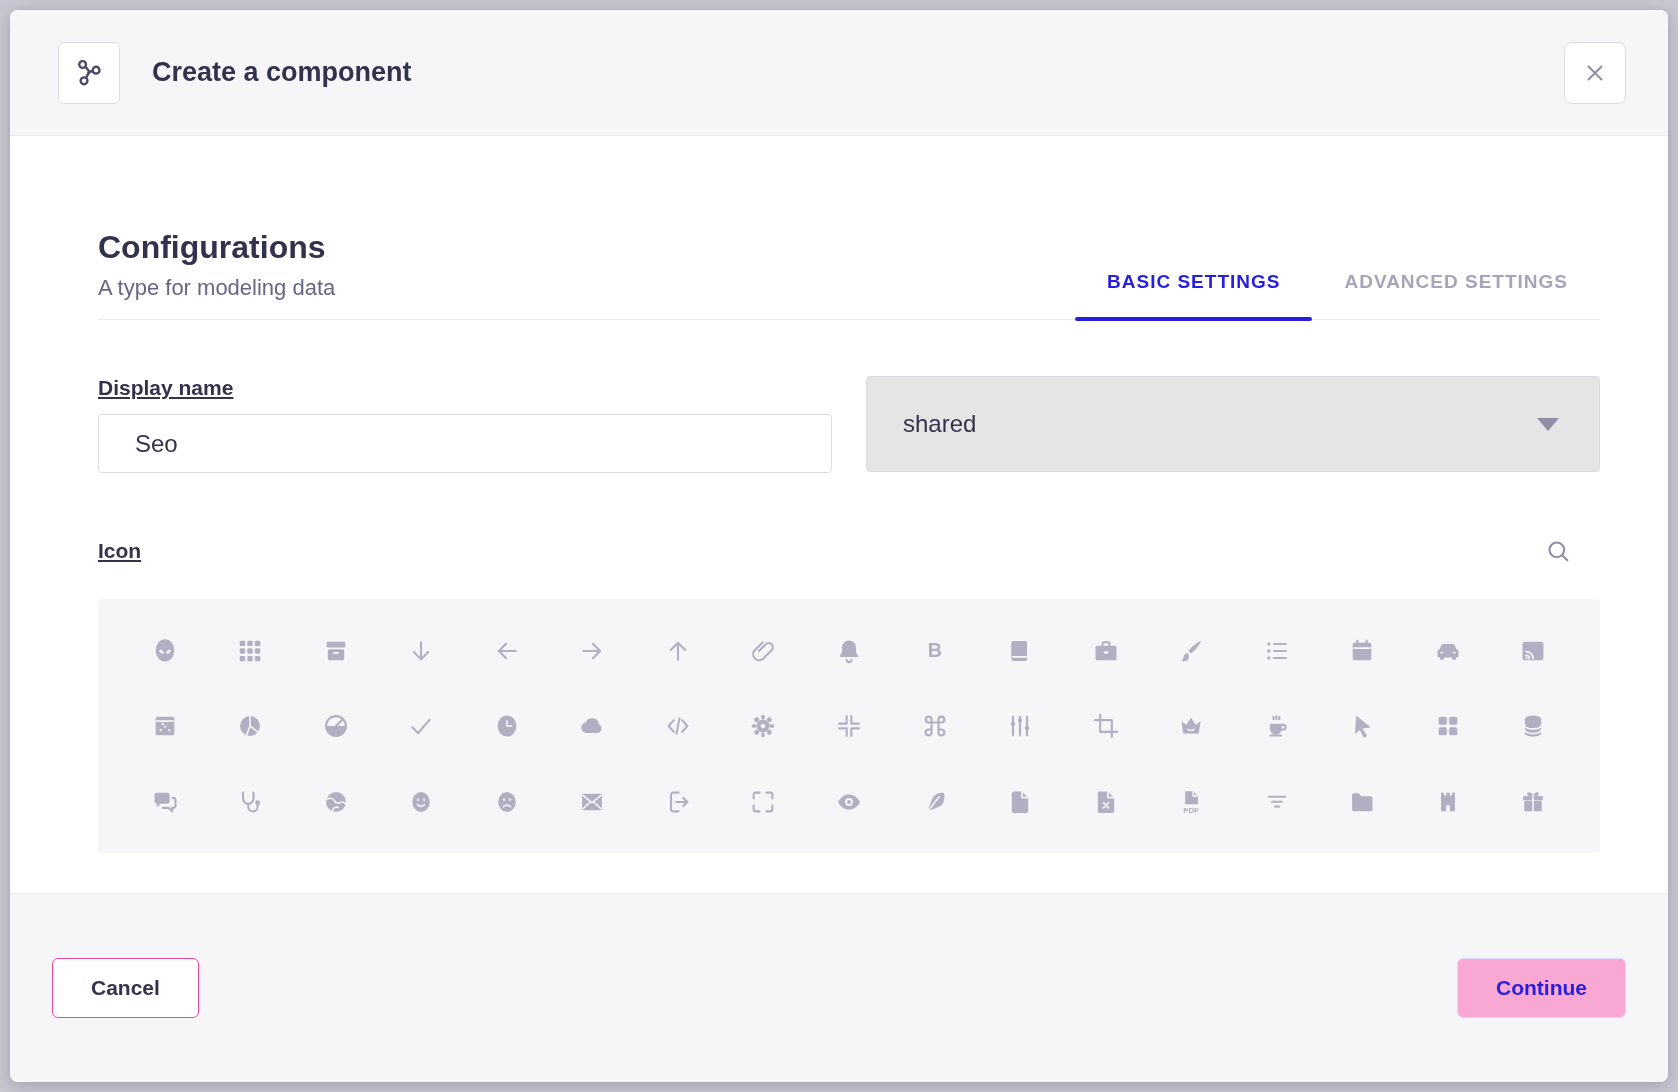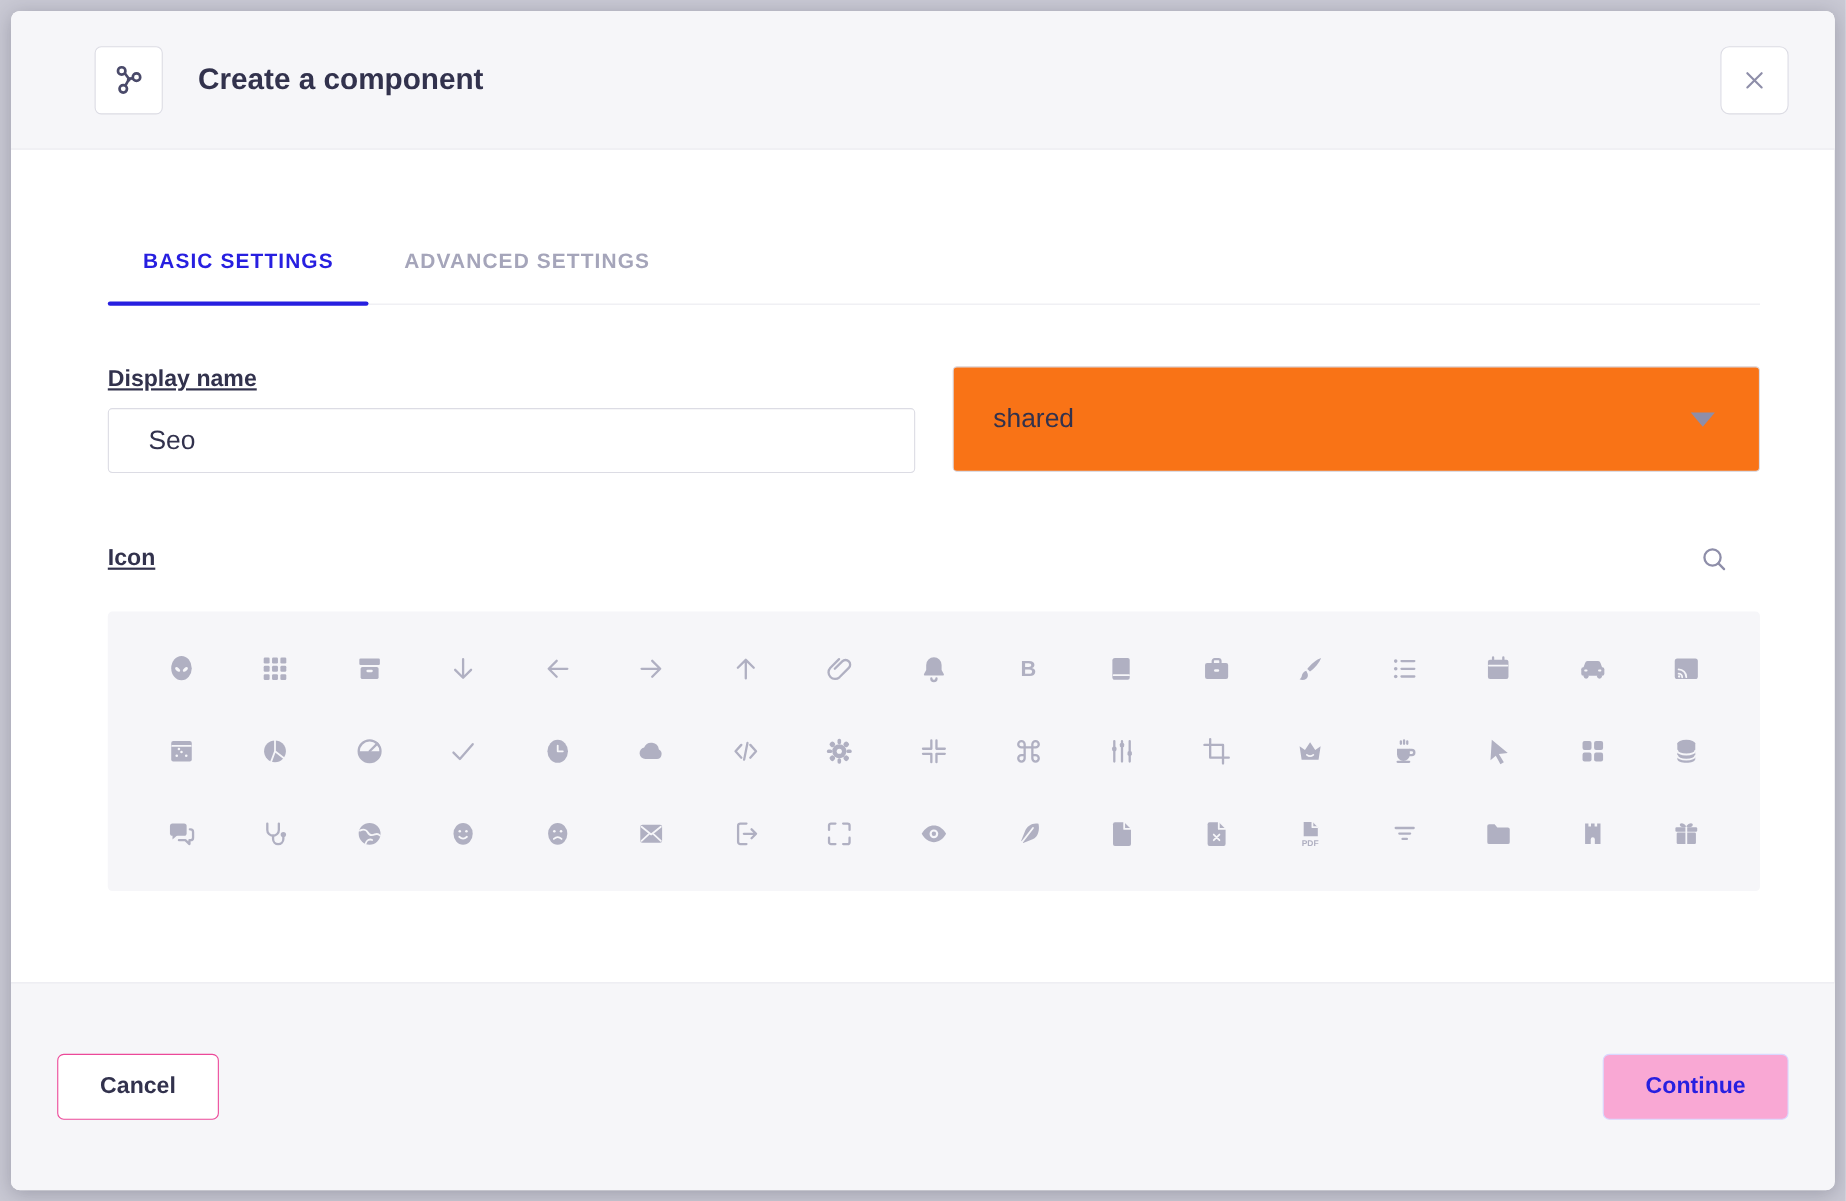--- a/index.html
+++ b/index.html
@@ -14,21 +14,21 @@
     position:absolute; left:10px; top:10px;
     width:1658px; height:1072px;
     background:#ffffff; border-radius:8px;
     box-shadow:0 3px 18px rgba(33,33,52,.25);
     display:flex; flex-direction:column; overflow:hidden;
   }
   
   .modal-header {
     flex:none; height:126px; background:#f6f6f9;
     border-bottom:1px solid #eaeaef;
-    display:flex; align-items:center; padding:0 42px 0 76px;
+    display:flex; align-items:center; padding:0 42px 0 48px;
   }
   .pictogram {
     width:62px; height:62px; background:#fff;
     border:1px solid #dcdce4; border-radius:6px;
     display:flex; align-items:center; justify-content:center;
     color:#4a4a6a;
   }
   .header-title { margin-left:32px; font-size:27px; font-weight:700; color:#32324d; flex:1; }
   .close-btn {
     width:62px; height:62px; background:#fff;
@@ -61,21 +61,21 @@
   .form-row { display:flex; gap:34px; margin-top:56px; }
   .field { flex:1; }
   .field-label { font-size:21px; font-weight:700; color:#32324d; margin-bottom:14px;text-decoration:underline; }
   .text-input {
     width:100%; height:59px; border:1px solid #dcdce4; border-radius:4px;
     background:#fff; font-size:24px; color:#32324d; padding:0 36px;
     font-family:"Liberation Sans", sans-serif; outline:none;
   }
   .select-box {
     width:100%; height:96px; border:1px solid #dcdce4; border-radius:4px;
-    background:#f97316; display:flex; align-items:center;
+    background:#e5e5e5; display:flex; align-items:center;
     justify-content:space-between; padding:0 40px 0 36px; cursor:pointer;
   }
   .select-value { font-size:24px; color:#32324d; }
   .chevron {
     width:0; height:0;
     border-left:11px solid transparent; border-right:11px solid transparent;
     border-top:13px solid #8e8ea9;
   }
   
   .icon-head {
@@ -130,20 +130,24 @@
     <div class="close-btn">
       <svg width="26" height="26" viewBox="0 0 24 24">
         <path class="s" stroke-width="2" d="M6 6l12 12M18 6L6 18"></path>
       </svg>
     </div>
   </div>
 
   <div class="modal-body">
 
     <div class="section-head">
+      <div class="section-titles">
+        <div class="h1">Configurations</div>
+        <div class="sub">A type for modeling data</div>
+      </div>
       <div class="tabs">
         <div class="tab active">BASIC SETTINGS</div>
         <div class="tab">ADVANCED SETTINGS</div>
       </div>
     </div>
 
     <div class="form-row">
       <div class="field">
         <div class="field-label">Display name</div>
         <input class="text-input" type="text" value="Seo" style="">

